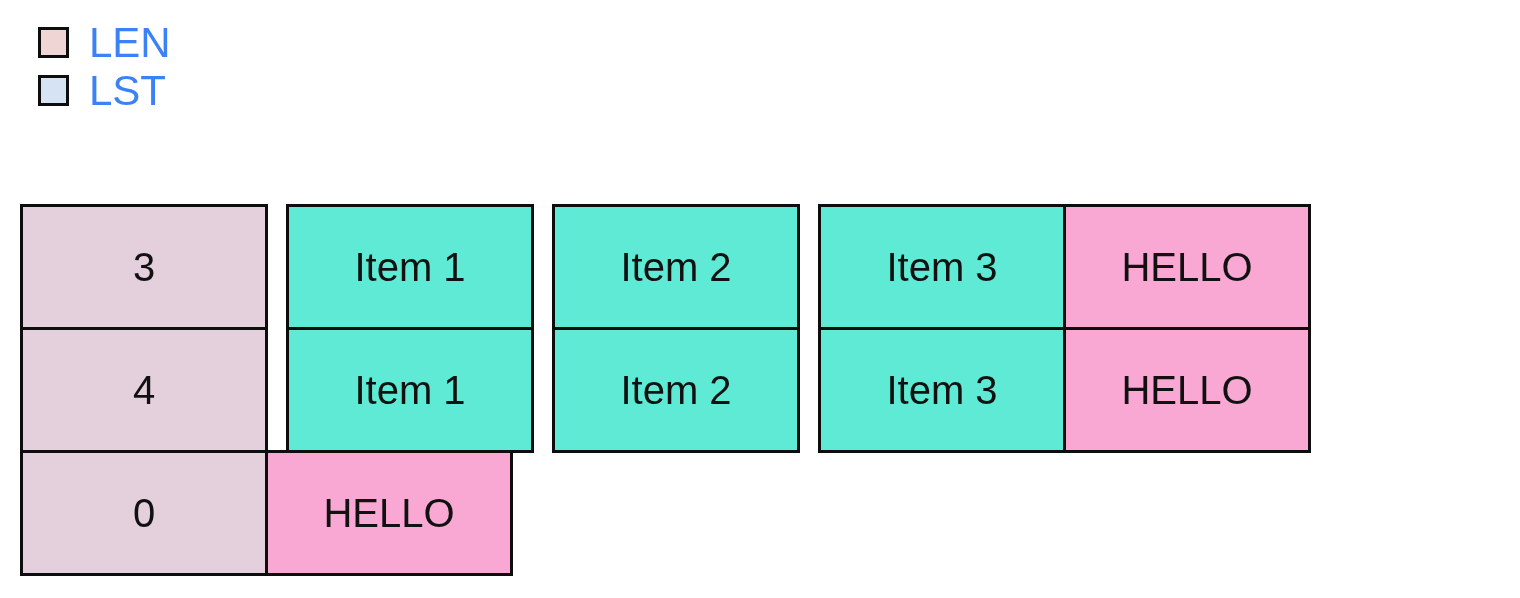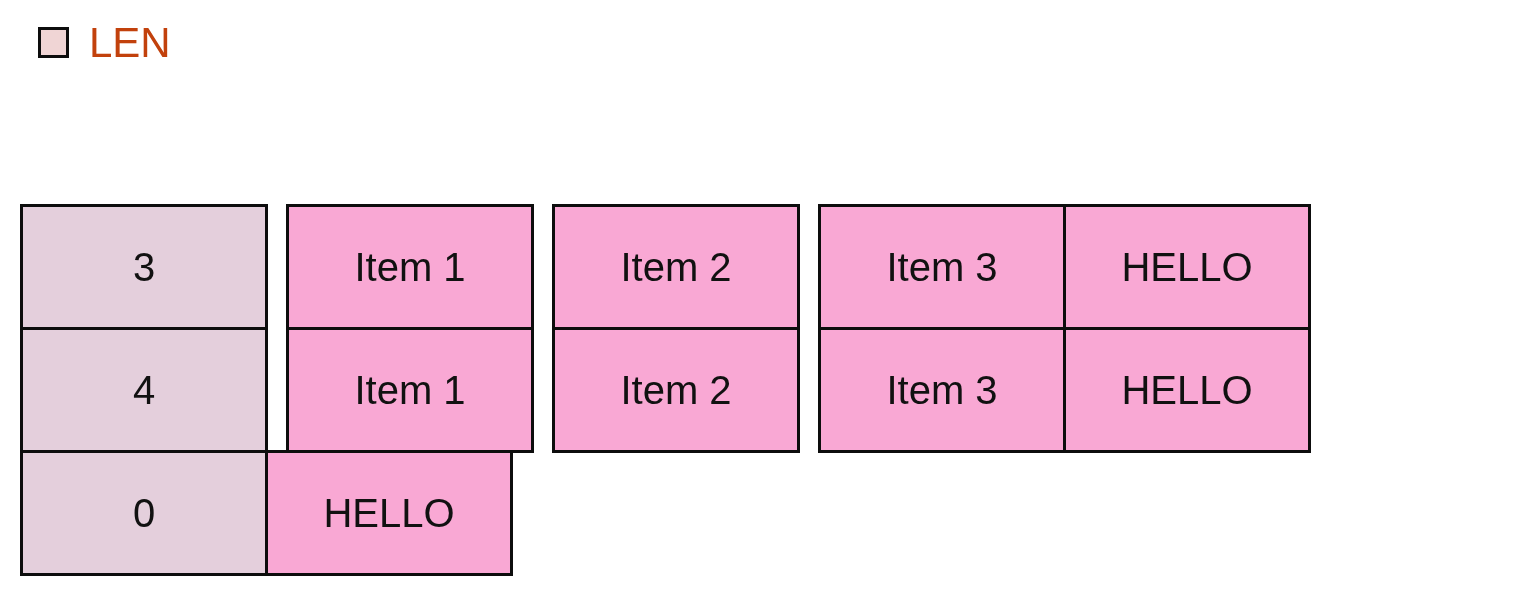--- a/index.html
+++ b/index.html
@@ -36,21 +36,21 @@
     box-sizing: border-box;
     border: 3px solid #0d0d0d;
     flex: 0 0 auto;
   }
   .legend-label {
     margin-left: 20px;
     font-size: 42px;
     line-height: 33px;
     letter-spacing: 0px;
     white-space: nowrap;
-    color: #c2410c;
+    color: #3b82f6;
   }
 
   
   #table {
     position: absolute;
     left: 20px;
     top: 204px;
   }
   .table-row {
     display: flex;
@@ -70,30 +70,34 @@
     align-items: center;
     justify-content: center;
     font-size: 40px;
     color: #111111;
     white-space: nowrap;
   }
   .cell:first-child {
     margin-left: 0;
   }
   .cell.len  { background: #e4cfdc; }
-  .cell.lst  { background: #f9a8d4; margin-left: 18px; }
+  .cell.lst  { background: #5eead4; margin-left: 18px; }
   .cell.fld  { background: #f9a8d4; }
 </style>
 </head>
 <body>
 
 <div id="legend">
     <div class="legend-row">
       <span class="legend-swatch" style="background: rgb(240, 213, 213);"></span>
       <span class="legend-label">LEN</span>
+    </div>
+    <div class="legend-row">
+      <span class="legend-swatch" style="background: rgb(214, 227, 242);"></span>
+      <span class="legend-label">LST</span>
     </div>
   </div>
 
 <div id="table">
     <div class="table-row">
       <div class="cell len">3</div>
       <div class="cell lst">Item 1</div>
       <div class="cell lst">Item 2</div>
       <div class="cell lst">Item 3</div>
       <div class="cell fld">HELLO</div>

